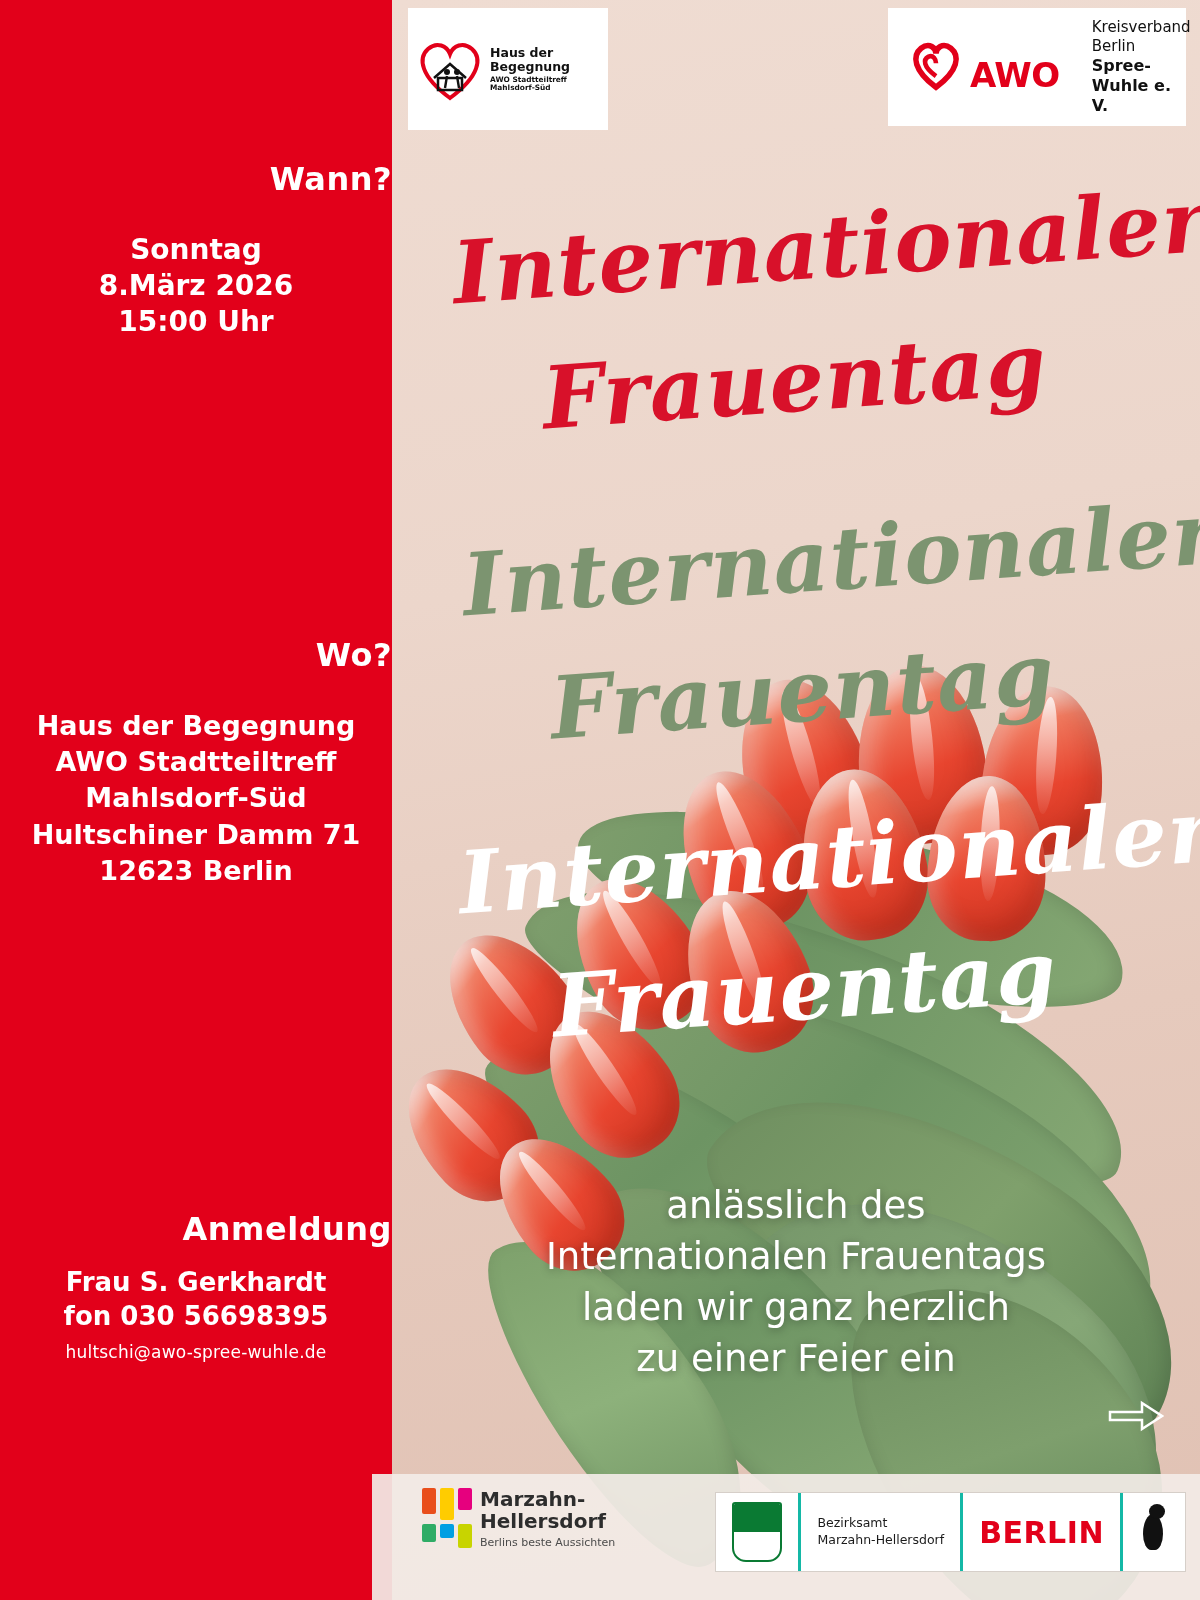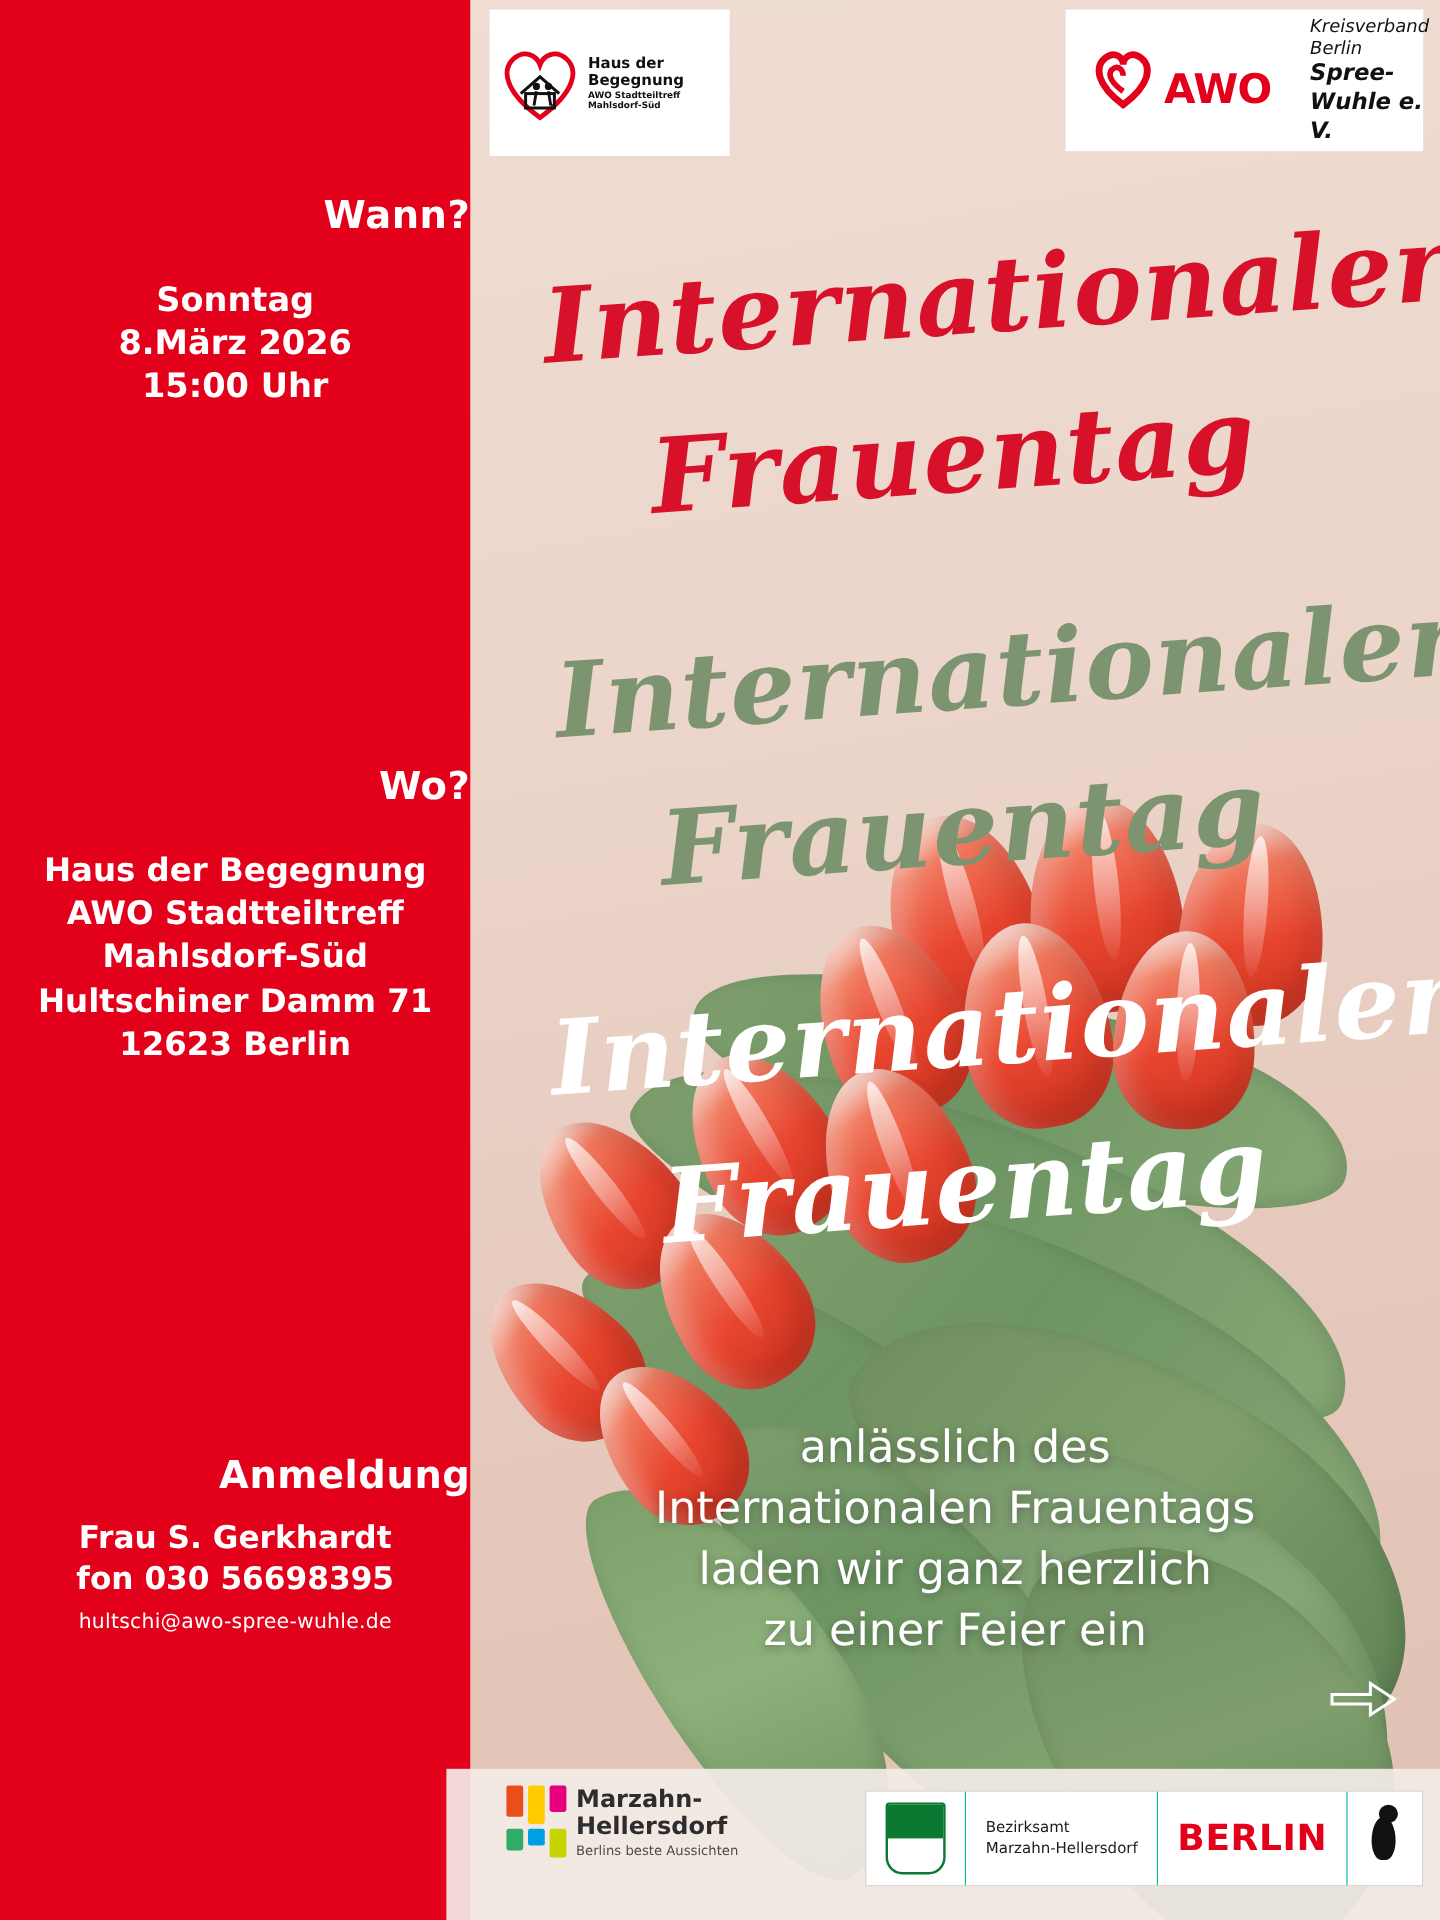--- a/index.html
+++ b/index.html
@@ -108,23 +108,23 @@
     box-sizing: border-box;
   }
   .awo-mark { display: flex; align-items: flex-end; gap: 6px; }
   .awo-word {
     font-size: 34px;
     font-weight: bold;
     color: #e2001a;
     letter-spacing: -0.5px;
   }
   .awo-divider { width: 2px; height: 62px; background: #222; }
-  .awo-text { line-height: 1.25; font-style: italic; }
+  .awo-text { line-height: 1.25; }
   .awo-l1 { font-size: 15px; color: #111; }
-  .awo-l2 { font-size: 19px; font-weight: bold; color: #111; }
+  .awo-l2 { font-size: 16px; font-weight: bold; color: #111; }
 
   
   .script {
     position: absolute;
     font-family: "DejaVu Serif", serif;
     font-style: italic;
     font-weight: bold;
     white-space: nowrap;
     letter-spacing: 1px;
   }
@@ -221,21 +221,21 @@
     display: flex;
     align-items: stretch;
     background: #ffffff;
     border: 1px solid #d6cfc9;
   }
   .bb-cell {
     display: flex;
     align-items: center;
     justify-content: center;
     padding: 0 16px;
-    border-right: 1px solid #14b8a6;
+    border-right: 3px solid #14b8a6;
   }
   .bb-cell:last-child { border-right: none; }
   .bezirk-text { font-size: 12.5px; color: #1b1b1b; line-height: 1.35; text-align: left; }
   .berlin-word { font-size: 30px; font-weight: bold; color: #e2001a; letter-spacing: 0.5px; }
   .wappen {
     width: 46px; height: 56px;
     background: #ffffff;
     border: 2px solid #0a7a33;
     border-radius: 3px 3px 14px 14px;
     position: relative;

